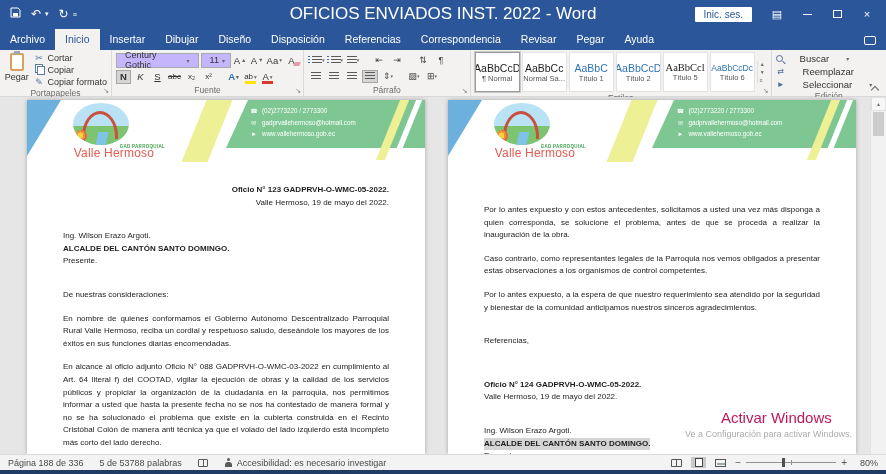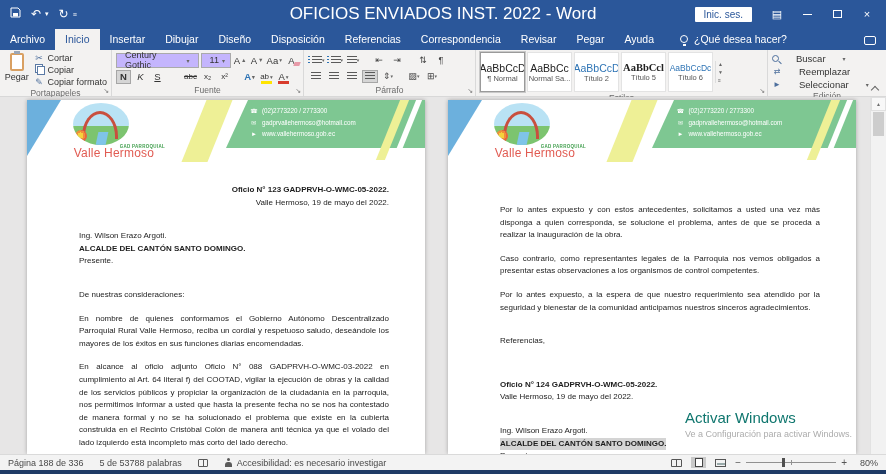--- a/index.html
+++ b/index.html
@@ -50,21 +50,21 @@
   
   .g-font .rg-body { flex-direction:column; align-items:stretch; justify-content:center; gap:2px; }
   .frow { display:flex; align-items:center; gap:2px; }
   .combo { background:#c4b5fd; border:1px solid #aaa; font-size:9px; padding:0 8px; height:15px; display:flex; align-items:center; justify-content:space-between; gap:3px; }
   .combo .dd { font-size:6px; color:#666; }
   .c-name { width:92px; } .c-size { width:30px; }
   .fbtn { min-width:15px; height:14px; display:flex; align-items:center; justify-content:center; font-size:9.5px; padding:0 1px; }
   .fbtn.on { background:#d5d5d5; border:1px solid #a6a6a6; }
   .fbtn .dd { font-size:5.5px; color:#666; margin-left:1px; }
   .u-line { text-decoration:underline; }
-  .s-line { text-decoration:line-through;margin-left:16px; }
+  .s-line { text-decoration:line-through; }
   .colorbar { position:relative; }
   .colorbar::after { content:""; position:absolute; left:2px; bottom:0px; right:2px; height:3px; }
   .cb-yellow::after { background:#ffe400; }
   .cb-red::after { background:#d83b2c; }
   .fx-blue { color:#2e74b5; font-weight:bold; }
   .eraser { position:relative; }
   .eraser::after { content:""; position:absolute; right:-1px; bottom:1px; width:6px; height:4px; background:#e89aa8; transform:skewX(-20deg); }
 
   
   .g-par .rg-body { flex-direction:column; align-items:stretch; justify-content:center; gap:3px; }
@@ -76,21 +76,21 @@
   .gap6 { width:6px; }
 
   
   .g-styles .rg-body { gap:2px; }
   .sgallery { display:flex; gap:2px; }
   .style-item { width:45px; height:40px; background:#fff; border:1px solid #e3e3e3; display:flex; flex-direction:column; align-items:center; justify-content:center; overflow:hidden; }
   .style-item.selected { border:1px solid #9a9a9a; box-shadow:0 0 0 1px #c9c9c9; }
   .style-item .it-main { font-size:10.5px; color:#222; white-space:nowrap; }
   .style-item .it-sub { font-size:7.5px; color:#555; white-space:nowrap; max-width:43px; overflow:hidden; text-overflow:ellipsis; }
   .style-item.blue .it-main { color:#2e74b5; }
-  .style-item.b .it-main { font-weight:bold; font-family:"Liberation Serif",serif; }
+  .style-item.b .it-main { font-weight:normal; font-family:"Liberation Serif",serif; }
   .style-item.sm .it-main { font-size:8.5px; color:#2e74b5; }
   .sg-scroll { display:flex; flex-direction:column; justify-content:center; gap:2px; font-size:5px; color:#666; padding:0 2px; border-left:1px solid #ddd; }
 
   
   .g-edit .rg-body { flex-direction:column; align-items:flex-start; justify-content:center; gap:1px; }
   .erow { display:flex; align-items:center; gap:17px; font-size:9.5px; height:12px; white-space:nowrap; }
   .mag { width:7px; height:7px; border:1px solid #4d6f9d; border-radius:50%; position:relative; display:inline-block; }
   .mag::after { content:""; position:absolute; left:5px; top:6px; width:4px; height:1px; background:#4d6f9d; transform:rotate(45deg); }
   .eic { color:#4d6f9d; font-size:8px; width:10px; text-align:center; }
   .edd { font-size:6px; color:#666; }
@@ -120,33 +120,33 @@
   .flower { position:absolute; left:2px; bottom:3px; width:12px; height:12px; border-radius:50%;
             background:radial-gradient(circle at 45% 45%,#f5d23c 0 3px,#ef8f3a 3px 5px,#e8643c 5px); }
   .brand { position:absolute; left:-10px; top:40px; width:130px; text-align:center; white-space:nowrap; }
   .brand-main { font-size:12px; color:#e15b52; letter-spacing:.2px; }
   .brand-sub { position:absolute; right:14px; top:1px; font-size:4.5px; font-weight:bold; color:#3f9e4c; letter-spacing:.3px; }
   .lh-contacts { position:absolute; left:56%; top:7px; display:flex; flex-direction:column; gap:4.5px; z-index:2; }
   .c-row { display:flex; align-items:center; gap:4px; font-size:6.3px; color:#fff; }
   .c-icon { width:8px; font-size:6px; text-align:center; }
 
   
-  .content { padding:20px 36px 0 52px; }
+  .content { padding:20px 36px 0 36px; }
   .page-right .content { padding-top:40px; }
   .para { font-size:8px; line-height:12.6px; color:#1c1c1c; margin:0 0 11px; }
   .para.line { margin-bottom:0; }
   .para.right { text-align:right; }
   .para.bold { font-weight:bold; }
   .para.just { text-align:justify; }
   .para.gap { height:10px; margin:0; }
   .para.highlight { background:#d4d4d4; width:fit-content; }
 
   
   .watermark { position:absolute; right:34px; top:312px; text-align:left; pointer-events:none; }
-  .wm1 { font-size:15px; color:#0f766e; }
+  .wm1 { font-size:15px; color:#be185d;margin-left:36px; }
   .wm2 { font-size:9px; color:#acacac; margin-top:3px; }
 
   
   .vscroll { position:absolute; right:0; top:0; bottom:0; width:16px; background:#f2f2f2; border-left:1px solid #e2e2e2; }
   .vs-up { height:14px; display:flex; align-items:center; justify-content:center; font-size:5px; color:#707070; background:#f8f8f8; border:1px solid #e0e0e0; }
   .vs-thumb { position:absolute; left:2px; top:15px; width:11px; height:24px; background:#cdcdcd; }
 
   
   .statusbar { height:16px; flex:0 0 auto; background:#f3f3f3; border-top:1px solid #dadada; display:flex; align-items:center; justify-content:space-between; padding:0 8px; font-size:9px; color:#4a4a4a; }
   .sb-left { display:flex; align-items:center; gap:16px; }
@@ -210,24 +210,20 @@
         <div class="tab">Insertar</div>
         <div class="tab">Dibujar</div>
         <div class="tab">Diseño</div>
         <div class="tab">Disposición</div>
         <div class="tab">Referencias</div>
         <div class="tab">Correspondencia</div>
         <div class="tab">Revisar</div>
         <div class="tab">Pegar</div>
         <div class="tab">Ayuda</div>
       </div>
-    <div class="tellme">
-      <span class="bulb"></span>
-      <span>¿Qué desea hacer?</span>
-    </div>
     <span class="comment-ic"></span>
   </div>
 
   <div class="ribbon">
 
     <div class="rgroup g-clip" style="width:112px;">
       <div class="rg-body">
         <div class="paste-btn">
           <span class="clipboard-ic"></span>
           <span>Pegar</span>
@@ -361,20 +357,24 @@
     <div class="rgroup g-styles" style="flex:1;">
       <div class="rg-body">
         <div class="sgallery">
             <div class="style-item selected">
               <div class="it-main">AaBbCcD</div>
               <div class="it-sub">¶ Normal</div>
             </div>
             <div class="style-item">
               <div class="it-main">AaBbCc</div>
               <div class="it-sub">Normal Sa...</div>
+            </div>
+            <div class="style-item blue">
+              <div class="it-main">AaBbC</div>
+              <div class="it-sub">Título 1</div>
             </div>
             <div class="style-item blue">
               <div class="it-main">AaBbCcD</div>
               <div class="it-sub">Título 2</div>
             </div>
             <div class="style-item b">
               <div class="it-main">AaBbCcl</div>
               <div class="it-sub">Título 5</div>
             </div>
             <div class="style-item sm">

